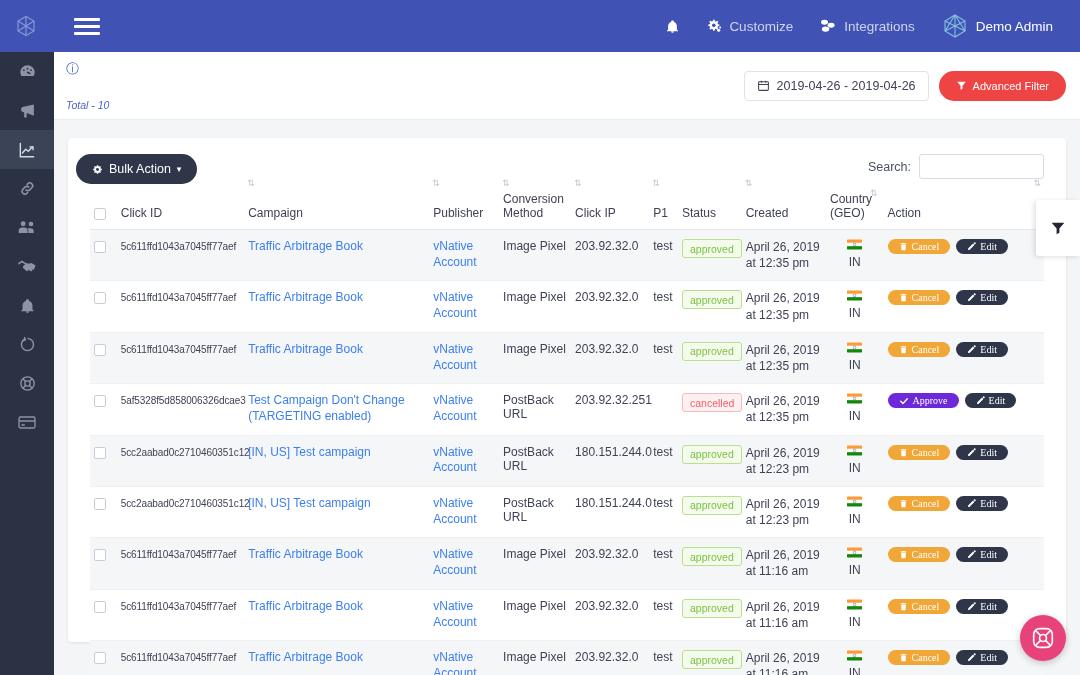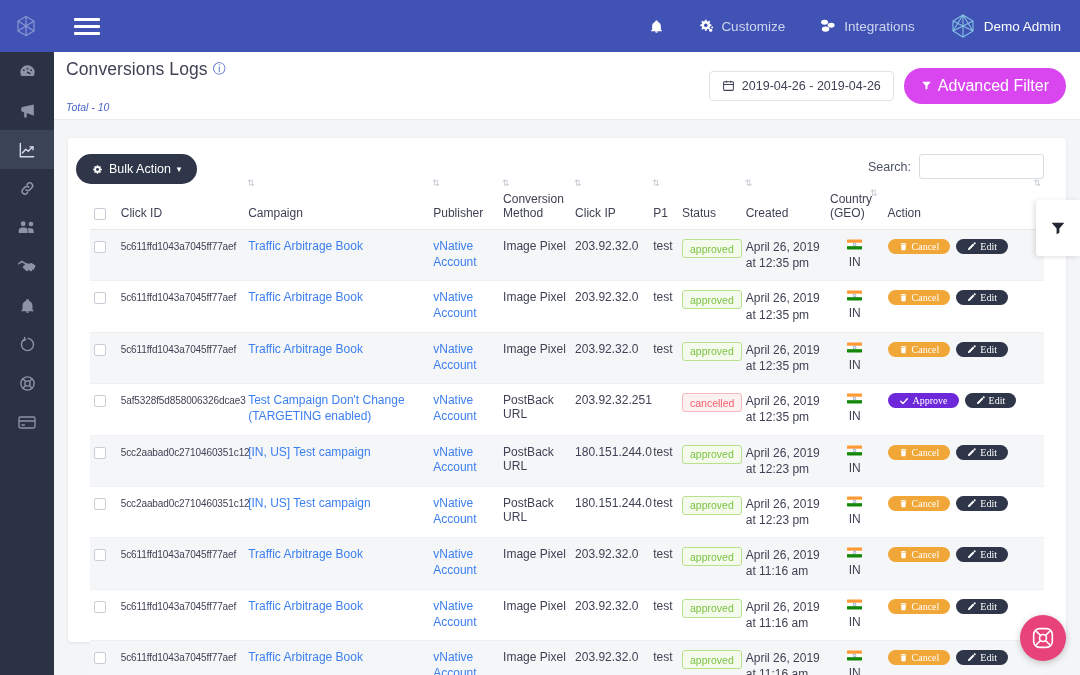--- a/index.html
+++ b/index.html
@@ -11,21 +11,21 @@
   }
   
   .topbar {
     position: absolute; top: 0; left: 0; width: 1080px; height: 52px;
     background: #4053b5; display: flex; align-items: center;
   }
   .logo-box { width: 52px; height: 52px; display: flex; align-items: center; justify-content: center; }
   .logo-hex { width: 24px; height: 24px; opacity: .55; }
   .hamburger { margin-left: 22px; width: 26px; display: flex; flex-direction: column; gap: 4px; cursor: pointer; }
   .hamburger span { display: block; height: 3px; background: #fff; border-radius: 1px; }
-  .top-right { margin-left: auto; display: flex; align-items: center; gap: 8px; padding-right: 6px; }
+  .top-right { margin-left: auto; display: flex; align-items: center; gap: 0; padding-right: 14px; }
   .top-item { display: flex; align-items: center; gap: 7px; color: #c7cdeb; font-size: 13.5px; padding: 0 13px; cursor: pointer; white-space: nowrap; }
   .top-item .lbl { color: #cfd4ee; }
   .avatar-net { width: 28px; height: 28px; opacity: .85; }
   .user-name { color: #fff; font-size: 13.5px; }
 
   
   .sidebar {
     position: absolute; top: 52px; left: 0; width: 54px; height: 623px;
     background: #2b3244;
   }
@@ -45,22 +45,22 @@
   .title-wrap { padding-left: 0; }
   .page-title { font-size: 17.5px; color: #3f4254; font-weight: 400; letter-spacing: .1px; display: flex; align-items: center; gap: 5px; }
   .help-ic { color: #4a63c8; font-size: 13px; }
   .total-sub { font-size: 10.5px; color: #4a63c8; font-style: italic; margin-top: 21px; }
   .head-right { margin-left: auto; display: flex; align-items: center; gap: 10px; }
   .daterange {
     border: 1px solid #dfe2e8; border-radius: 4px; background: #fff;
     font-size: 12.5px; color: #3f4254; padding: 7px 12px; display: flex; align-items: center; gap: 7px; cursor: pointer;
   }
   .btn-adv {
-    background: #d946ef; color: #fff; border: none; border-radius: 18px;
-    font-size: 16px; padding: 9px 17px; cursor: pointer; display: flex; align-items: center; gap: 6px;
+    background: #ef4444; color: #fff; border: none; border-radius: 18px;
+    font-size: 11px; padding: 9px 17px; cursor: pointer; display: flex; align-items: center; gap: 6px;
     font-family: "Liberation Sans", sans-serif;
   }
 
   
   .card {
     position: absolute; left: 68px; top: 138px; width: 998px; height: 504px;
     background: #fff; border-radius: 4px; box-shadow: 0 1px 3px rgba(0,0,0,.09);
   }
   .card-top { display: flex; align-items: flex-start; padding: 16px 22px 6px 8px; }
   .btn-bulk {
@@ -241,21 +241,20 @@
     <svg width="20" height="17" viewBox="0 0 24 20" fill="none" stroke="currentColor" stroke-width="1.6">
       <rect x="2.4" y="3.4" width="19.2" height="13.2" rx="1.8"></rect>
       <path d="M2.4 8.2h19.2M5.4 13h4"></path>
     </svg>
   </div>
 </div>
 
 <div class="page-head">
   <div class="title-wrap">
     <div class="page-title">
-      <span>Conversions Logs</span>
       <span class="help-ic">ⓘ</span>
     </div>
     <div class="total-sub">Total - 10</div>
   </div>
   <div class="head-right">
     <div class="daterange">
       <svg width="13" height="13" viewBox="0 0 24 24" fill="none" stroke="#3f4254" stroke-width="1.9">
         <rect x="3" y="5" width="18" height="16" rx="1.6"></rect>
           <path d="M3 10h18M8 3v4M16 3v4"></path>
       </svg>

